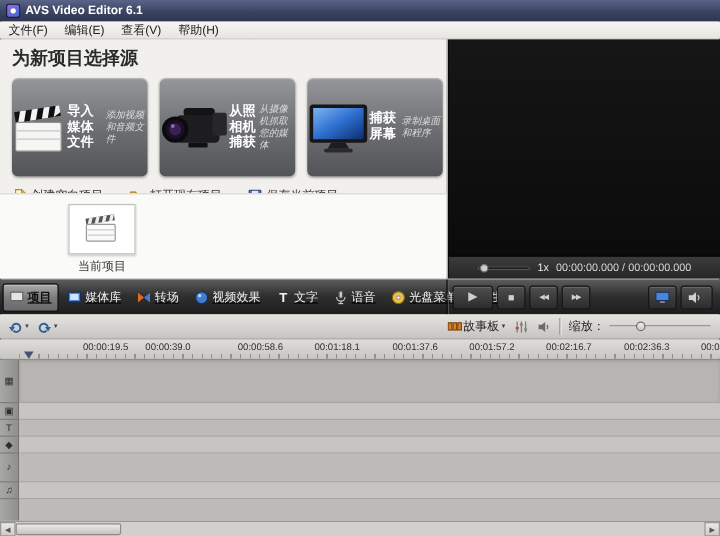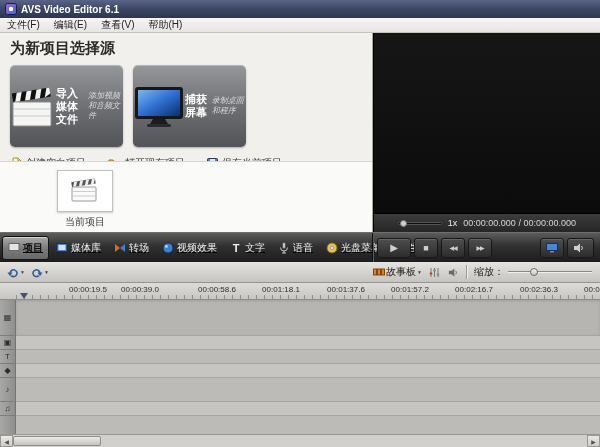--- a/index.html
+++ b/index.html
@@ -129,20 +129,36 @@
               </g>
               <rect x="3" y="17" width="38" height="24" rx="1.5" fill="#f5f5f4" stroke="#8e8e8c"></rect>
               <line x1="4" y1="24" x2="40" y2="24" stroke="#c6c6c4"></line>
               <line x1="4" y1="31" x2="40" y2="31" stroke="#c6c6c4"></line>
             </svg>
           </span>
           <span class="tile-label">导入媒体文件</span>
           <span class="tile-sub">添加视频和音频文件</span>
         </div>
 
+        <div class="tile">
+          <span class="tile-icon">
+            <svg width="58" height="44" viewBox="0 0 58 44">
+              <rect x="20" y="5" width="26" height="7" rx="3" fill="#141414"></rect>
+              <rect x="14" y="11" width="36" height="23" rx="4" fill="#1d1d20"></rect>
+              <rect x="44" y="9" width="12" height="19" rx="2" fill="#26262b"></rect>
+              <circle cx="13" cy="23" r="11" fill="#0b0b0d"></circle>
+              <circle cx="13" cy="23" r="8" fill="#191022"></circle>
+              <circle cx="13" cy="23" r="5" fill="#3a2052"></circle>
+              <circle cx="11" cy="20" r="1.6" fill="#8a70a8"></circle>
+              <rect x="24" y="34" width="16" height="4" rx="1" fill="#101012"></rect>
+            </svg>
+          </span>
+          <span class="tile-label">从照相机捕获</span>
+          <span class="tile-sub">从摄像机抓取您的媒体</span>
+        </div>
 
         <div class="tile">
           <span class="tile-icon">
             <svg width="52" height="44" viewBox="0 0 52 44">
               <defs>
                   <linearGradient id="scr" x1="0" y1="0" x2="1" y2="1">
                     <stop offset="0" stop-color="#7ab6f0"></stop>
                     <stop offset="0.5" stop-color="#2f6fd0"></stop>
                     <stop offset="1" stop-color="#0c2e70"></stop>
                   </linearGradient>

